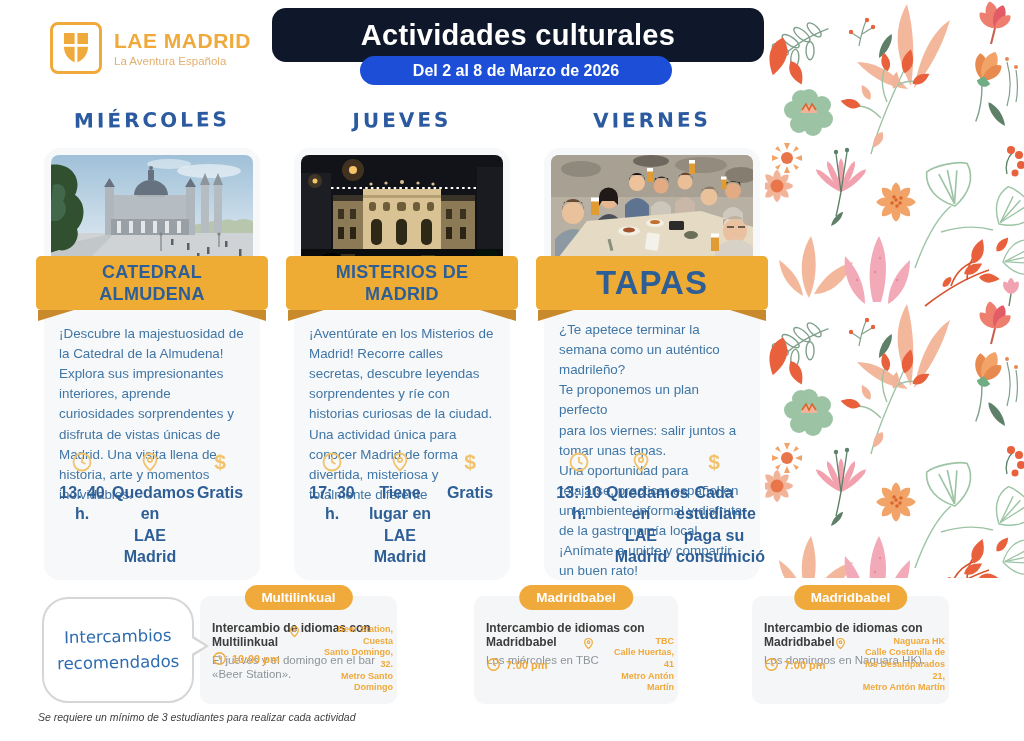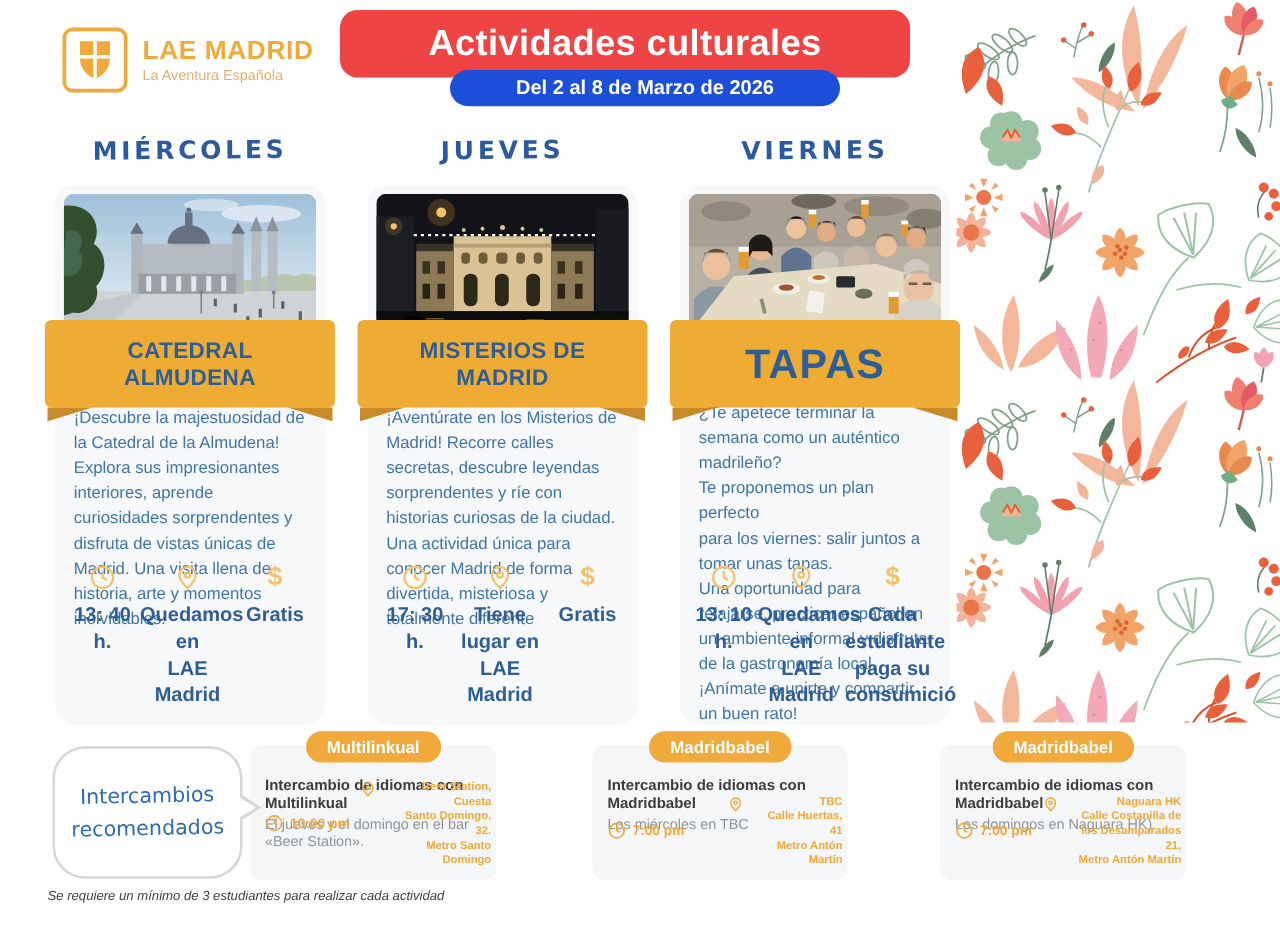--- a/index.html
+++ b/index.html
@@ -5,38 +5,38 @@
   html,body{margin:0;padding:0;background:#fff;}
   .poster{position:relative;width:1024px;height:741px;background:#ffffff;overflow:hidden;
           font-family:"Liberation Sans",sans-serif;}
 
   
   .logo{position:absolute;left:50px;top:22px;display:flex;gap:12px;align-items:center;}
   .logo-box{width:46px;height:46px;border:3px solid #F0A93B;border-radius:8px;
             display:flex;align-items:center;justify-content:center;background:#fff;}
   .logo-title{color:#F0A93B;font-weight:bold;font-size:21px;letter-spacing:.5px;line-height:1.1;}
   .logo-sub{color:#E3AF6E;font-size:11.5px;margin-top:2px;}
-  .banner{position:absolute;left:272px;top:8px;width:456px;height:54px;background:#ef4444;
+  .banner{position:absolute;left:272px;top:8px;width:492px;height:54px;background:#0f172a;
           border-radius:14px;display:flex;align-items:center;justify-content:center;}
   .banner-title{color:#fff;font-size:29px;font-weight:bold;letter-spacing:.3px;}
   .date-pill{position:absolute;left:360px;top:56px;width:312px;height:29px;background:#1d4ed8;
              border-radius:15px;color:#fff;font-weight:bold;font-size:16px;
              display:flex;align-items:center;justify-content:center;z-index:3;}
 
   
   .day{position:absolute;top:108px;width:216px;text-align:center;color:#2C5AA0;
        font-family:"DejaVu Sans",sans-serif;font-weight:bold;font-size:20px;
        letter-spacing:3px;transform:rotate(-.6deg);}
 
   
   .acard{position:absolute;top:148px;width:216px;height:432px;background:#f7f8f9;border-radius:16px;}
   .colx1{left:44px;} .colx2{left:294px;} .colx3{left:544px;}
   .photo{position:absolute;left:7px;top:7px;width:202px;height:112px;border-radius:8px;overflow:hidden;}
   .photo svg{display:block;}
-  .ribbon{position:absolute;left:-8px;top:108px;width:232px;height:70px;background:#EFAC34;
+  .ribbon{position:absolute;left:-8px;top:108px;width:232px;height:54px;background:#EFAC34;
           border-radius:5px;display:flex;align-items:center;justify-content:center;z-index:2;}
   .ribbon::before{content:"";position:absolute;top:100%;left:2px;width:0;height:0;
           border-top:11px solid #C98A2B;border-right:36px solid transparent;}
   .ribbon::after{content:"";position:absolute;top:100%;right:2px;width:0;height:0;
           border-top:11px solid #C98A2B;border-left:36px solid transparent;}
   .ribbon-title{color:#2E5E96;font-weight:bold;font-size:18px;line-height:1.25;text-align:center;
           white-space:pre-line;letter-spacing:.3px;}
   .ribbon-big .ribbon-title{font-size:33px;letter-spacing:1px;}
   .desc{position:absolute;left:15px;top:176px;width:188px;margin:0;font-size:13.4px;line-height:1.5;
         color:#4076A6;white-space:pre-line;}

